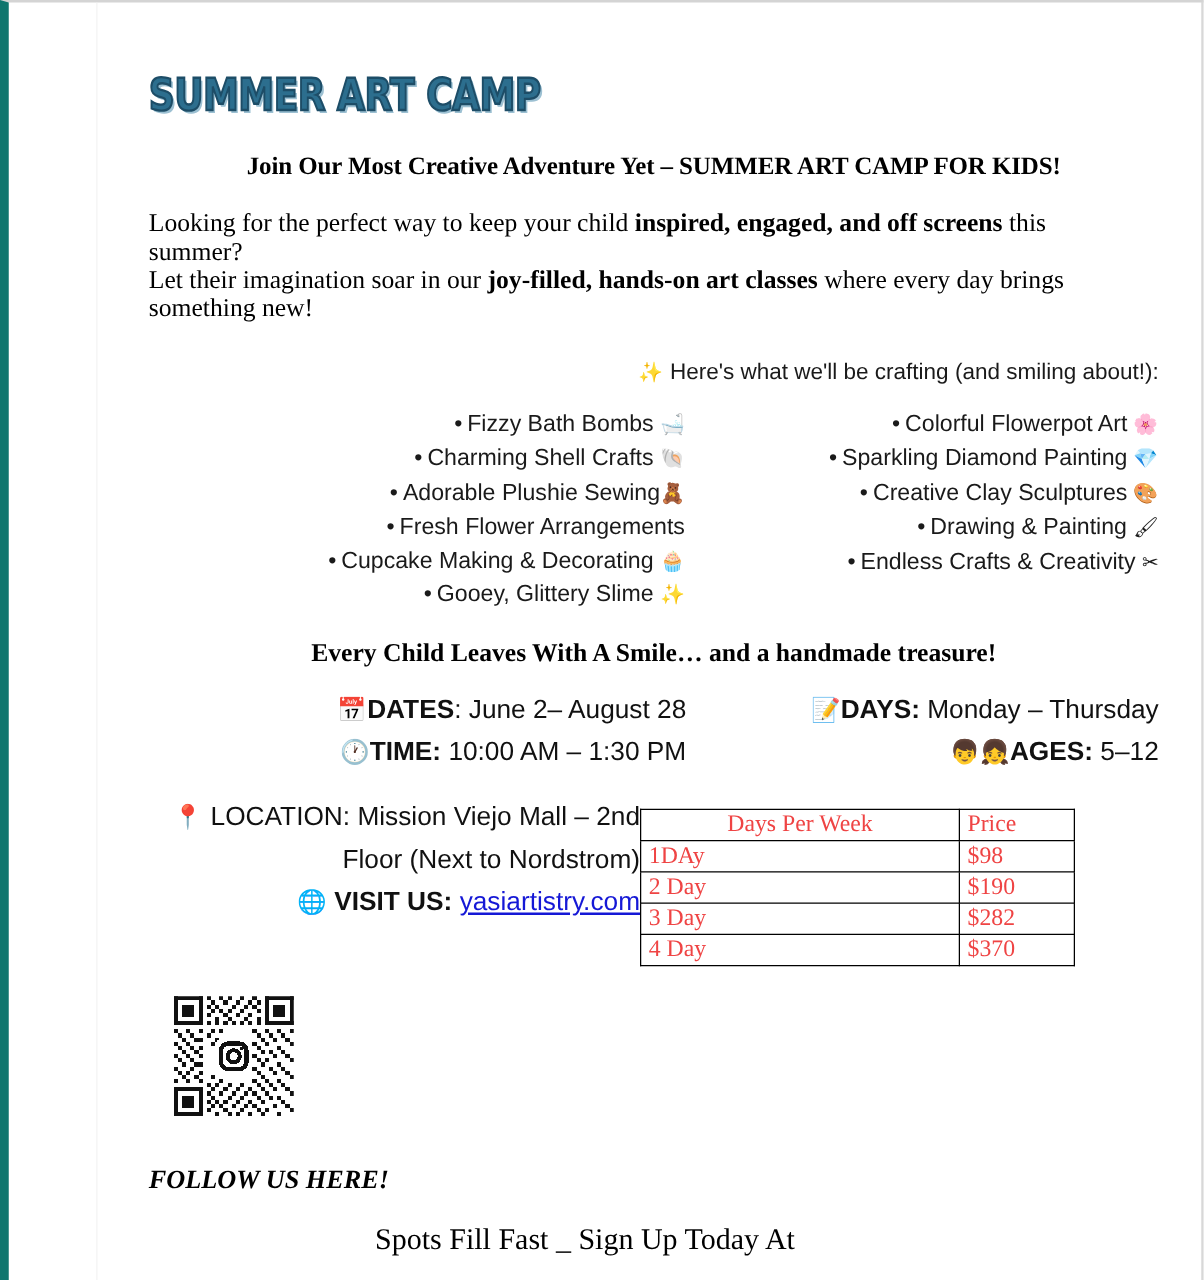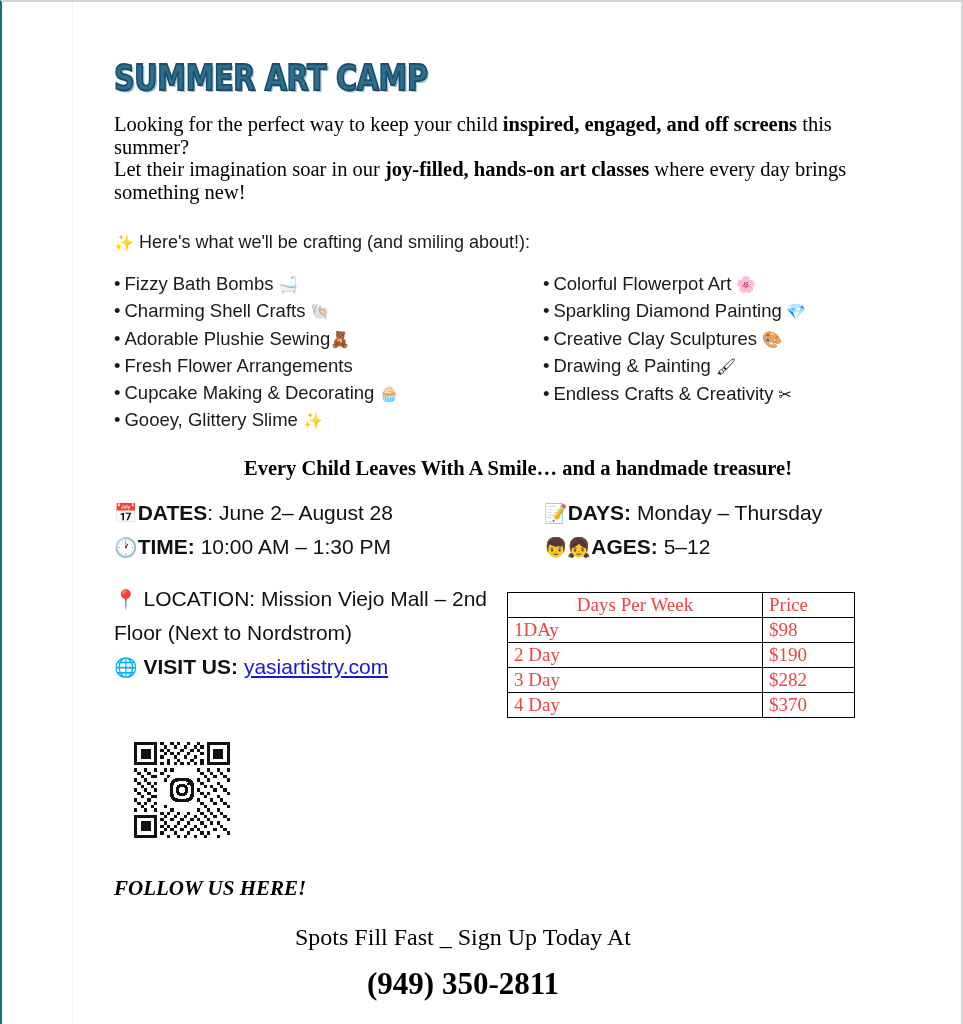--- a/index.html
+++ b/index.html
@@ -10,21 +10,21 @@
     background: #ffffff;
     font-family: "Liberation Sans", sans-serif;
   }
 
   #page {
     position: relative;
     width: 963px;
     height: 1024px;
     background: #ffffff;
     border-top: 2px solid #d4d4d4;
-    border-left: 2px solid #0f766e;
+    border-left: 7px solid #0f766e;
     border-right: 2px solid #d8d8d8;
     overflow: hidden;
     padding-left: 40px;
   }
 
   
   #margin-guide {
     position: absolute;
     left: 70px;
     top: 0;
@@ -75,20 +75,21 @@
     font-size: 20.5px;
     line-height: 22.5px;
     width: 760px;
   }
   .intro b { font-weight: bold; }
 
   
   .sans {
     font-family: "Liberation Sans", sans-serif;
     color: #1a1a1a;
+    text-align: right;
   }
 
   .crafting-lead {
     margin-top: 28px;
     font-size: 18px;
     line-height: 22px;
   }
 
   .lists {
     margin-top: 17px;
@@ -215,20 +216,21 @@
 </head>
 <body>
 
 <div id="page">
   <div id="margin-guide"></div>
 
   <div id="content">
 
     <div class="camp-title">SUMMER ART CAMP</div>
 
+    <div class="tagline serif">Join Our Most Creative Adventure Yet – SUMMER ART CAMP FOR KIDS!</div>
 
     <div class="intro serif">
       <span>Looking for the perfect way to keep your child </span><b>inspired, engaged, and off screens</b><span> this summer?</span><br>
       <span>Let their imagination soar in our </span><b>joy-filled, hands-on art classes</b><span> where every day brings</span><br>
       <span>something new!</span>
     </div>
 
     <div class="crafting-lead sans">
       <span class="emoji">✨</span>
       <span>Here's what we'll be crafting (and smiling about!):</span>

